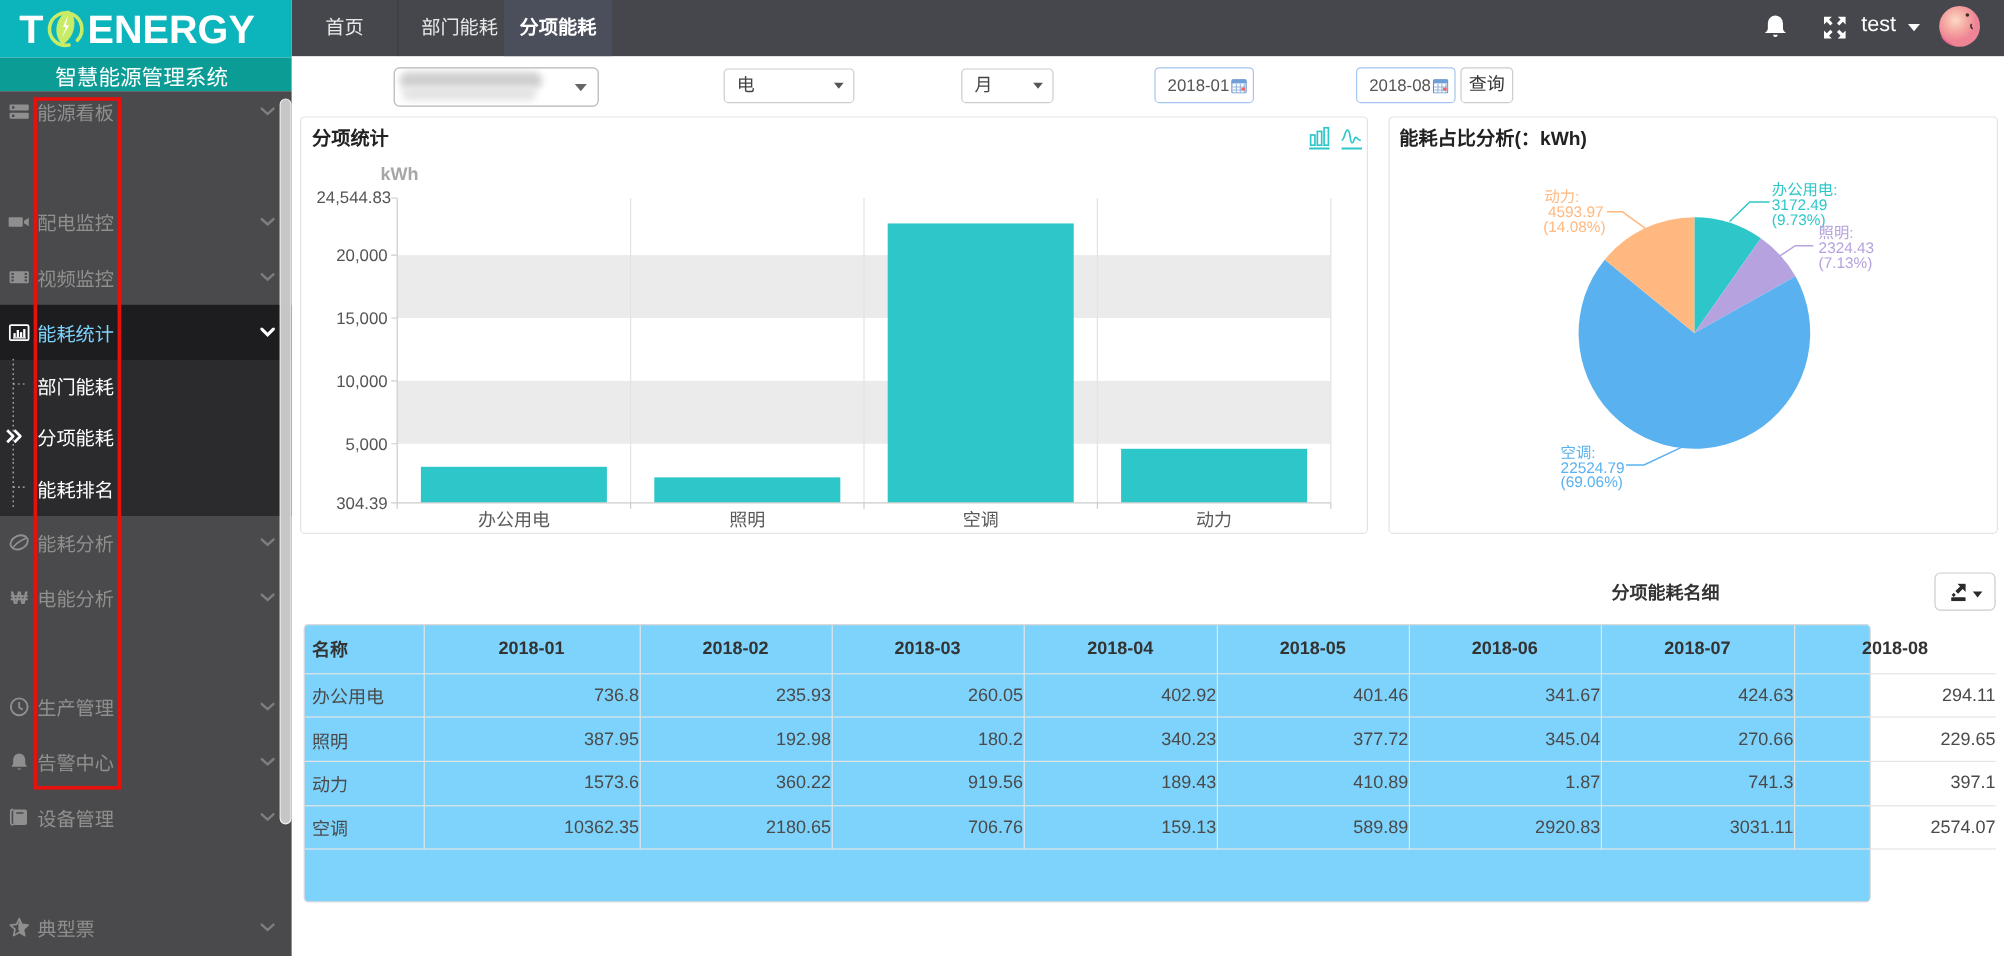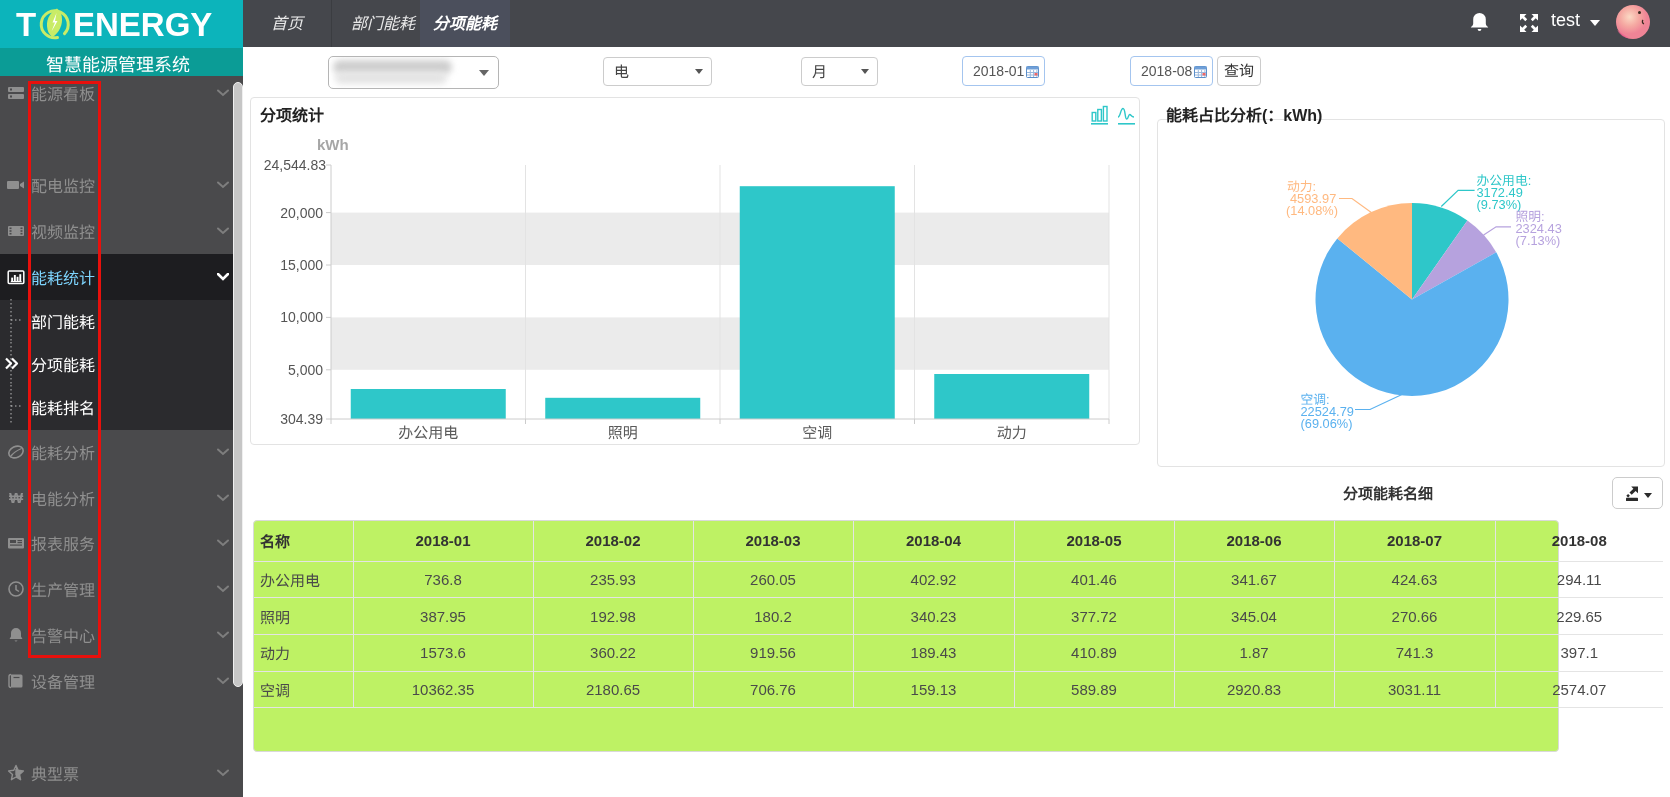--- a/index.html
+++ b/index.html
@@ -18,42 +18,42 @@
 .mitem .chev { position:absolute; right:14px; top:50%; transform:translateY(-50%); width:12px; height:8px; }
 #activeblock { left:0; top:254px; width:243px; height:176px; background:#242427; }
 #activehead { left:0; top:254px; width:243px; height:46px; background:#1d1d20; }
 .sitem { position:absolute; left:0; width:243px; height:43px; color:#fff; font-size:16px; }
 .sitem .txt { position:absolute; left:31px; top:50%; transform:translateY(-50%); }
 #redrect { left:28px; top:81px; width:73px; height:577px; border:3px solid #e8100c; z-index:50; }
 #sscroll { left:233px; top:82px; width:10px; height:605px; background:#c6c6c6; border:1.5px solid #efefef; border-radius:5px; }
 
 
 #navbar { left:243px; top:0; width:1427px; height:47px; background:#45474c; }
-.tab { position:absolute; top:0; height:47px; line-height:47px; text-align:center; color:#e8e8e8; font-size:16px;font-style:italic; }
+.tab { position:absolute; top:0; height:47px; line-height:47px; text-align:center; color:#e8e8e8; font-size:16px; }
 #tab3 { background:#4b4f5c; color:#fff; font-weight:bold; }
 
 
 #filter { left:243px; top:47px; width:1427px; height:50px; background:#fff; }
 .flabel { position:absolute; top:58px; font-size:15px; font-weight:bold; color:#333;margin-top:44px; }
 .fselect { position:absolute; top:57px; height:29px; background:#fff; border:1px solid #ccc; border-radius:4px; font-size:15px; color:#444; line-height:27px; padding-left:10px; }
 .fselect .car { position:absolute; right:8px; top:11px; width:0; height:0; border-left:4px solid transparent; border-right:4px solid transparent; border-top:5px solid #555; }
 .fdate { position:absolute; top:56px; height:30px; background:#fff; border:1px solid #a4c5ef; border-radius:4px; font-size:14px; color:#555; line-height:28px; padding-left:10px; }
 
 
 .card { position:absolute; background:#fff; border:1px solid #e3e3e3; border-radius:4px; }
 .cardtitle { position:absolute; font-size:16px; font-weight:bold; color:#222; }
 
 
 #tbltitle { left:1343px; top:482px; font-size:15px; font-weight:bold; color:#333; }
 #exportbtn { left:1612px; top:477px; width:51px; height:32px; border:1px solid #ccc; border-radius:5px; background:#fff; }
-#tblwrap { left:253px; top:520px; width:1306px; height:232px; border:1px solid #d9d9d9; border-radius:4px; background:#bef264; }
+#tblwrap { left:253px; top:520px; width:1306px; height:232px; border:1px solid #d9d9d9; border-radius:4px; background:#7dd3fc; }
 table { border-collapse:collapse; width:1409px; table-layout:fixed; }
 th,td { border-right:1px solid #e4e4e4; border-bottom:1px solid #e4e4e4; font-size:15px; }
 th { height:40px; font-weight:bold; color:#333; text-align:center; }
-td { height:36.7px; text-align:center; color:#4a4a4a; }
+td { height:36.7px; text-align:right; color:#4a4a4a; }
 th:first-child,td:first-child { text-align:left; padding-left:6px; }
 th:last-child,td:last-child { border-right:none; }
 </style>
 </head>
 <body>
 <div id="app">
 
   <div id="navbar" class="abs">
     <div class="tab" style="left:0;width:88px;">首页</div>
     <div class="tab" style="left:88px;width:89px;border-left:1px solid #3b3d41;text-indent:14px;">部门能耗</div>
@@ -178,21 +178,21 @@
           <rect x="852.4" y="8.5" width="3.6" height="14.5"></rect>
           <line x1="840" y1="25.8" x2="857" y2="25.8" stroke-width="1.6"></line>
         </g>
       <g stroke="#2ec7c9" stroke-width="1.4" fill="none">
           <path d="M867 19 c2.5 0 2.5 -8.5 5 -8.5 s1.8 10.5 3.7 10.5 s1.5 -4.5 3 -4.5 s1.5 2.5 4.3 2.5"></path>
           <line x1="867" y1="25.8" x2="884" y2="25.8" stroke-width="1.6"></line>
         </g>
     </svg>
   </div>
   <div class="cardtitle" style="left:260px;top:102px;">分项统计</div>
-  <div class="card" style="left:1157px;top:97px;width:508px;height:348px;margin-top:22px;">
+  <div class="card" style="left:1157px;top:97px;width:508px;height:348px;">
     <svg width="506" height="346" viewBox="0 0 506 346" font-family="Liberation Sans,sans-serif">
       <g stroke="#fff" stroke-width="0">
         <path d="M254,179.5 L254,83 A96.5,96.5 0 0 1 309.4,100.5 Z" fill="#2ec7c9"></path>
         <path d="M254,179.5 L309.4,100.5 A96.5,96.5 0 0 1 338.2,132.3 Z" fill="#b6a2de"></path>
         <path d="M254,179.5 L338.2,132.3 A96.5,96.5 0 1 1 179.3,118.4 Z" fill="#5ab1ef"></path>
         <path d="M254,179.5 L179.3,118.4 A96.5,96.5 0 0 1 254,83 Z" fill="#ffb980"></path>
       </g>
       <polyline points="214,93 194,78.5 181,78.5" fill="none" stroke="#ffb980" stroke-width="1.2"></polyline>
       <polyline points="283.3,86.5 300.1,70.4 316.6,70.4" fill="none" stroke="#2ec7c9" stroke-width="1.2"></polyline>
       <polyline points="325.6,115.1 338.1,106.8 353,106.8" fill="none" stroke="#b6a2de" stroke-width="1.2"></polyline>
@@ -413,33 +413,20 @@
       </div>
     <div class="mitem" style="top:399px;">
         <svg class="ic" viewBox="0 0 18 18">
           <text x="9" y="14" text-anchor="middle" font-size="15" font-weight="bold" fill="#8f8f8f" font-family="Liberation Sans">₩</text>
         </svg>
         <span class="txt">电能分析</span>
         <svg class="chev" viewBox="0 0 12 8">
           <path d="M1 1.5 L6 6 L11 1.5" fill="none" stroke="#7e7e7e" stroke-width="2" stroke-linecap="round"></path>
         </svg>
       </div>
-    <div class="mitem" style="top:444px;">
-        <svg class="ic" viewBox="0 0 18 18">
-          <rect x="1" y="4" width="16" height="10.5" rx="1" fill="#8f8f8f"></rect>
-          <rect x="3" y="6" width="6" height="3" fill="#4a4a4c"></rect>
-          <rect x="3" y="10.5" width="12" height="1.2" fill="#4a4a4c"></rect>
-          <rect x="10.5" y="6" width="4.5" height="1.2" fill="#4a4a4c"></rect>
-          <rect x="10.5" y="8" width="4.5" height="1.2" fill="#4a4a4c"></rect>
-        </svg>
-        <span class="txt">报表服务</span>
-        <svg class="chev" viewBox="0 0 12 8">
-          <path d="M1 1.5 L6 6 L11 1.5" fill="none" stroke="#7e7e7e" stroke-width="2" stroke-linecap="round"></path>
-        </svg>
-      </div>
     <div class="mitem" style="top:490px;padding-left:36px;">
         <svg class="ic" viewBox="0 0 18 18">
           <circle cx="9" cy="9" r="7" fill="none" stroke="#8f8f8f" stroke-width="1.6"></circle>
           <path d="M9 5 v4.5 l3 2" fill="none" stroke="#8f8f8f" stroke-width="1.5"></path>
         </svg>
         <span class="txt">生产管理</span>
         <svg class="chev" viewBox="0 0 12 8">
           <path d="M1 1.5 L6 6 L11 1.5" fill="none" stroke="#7e7e7e" stroke-width="2" stroke-linecap="round"></path>
         </svg>
       </div>

